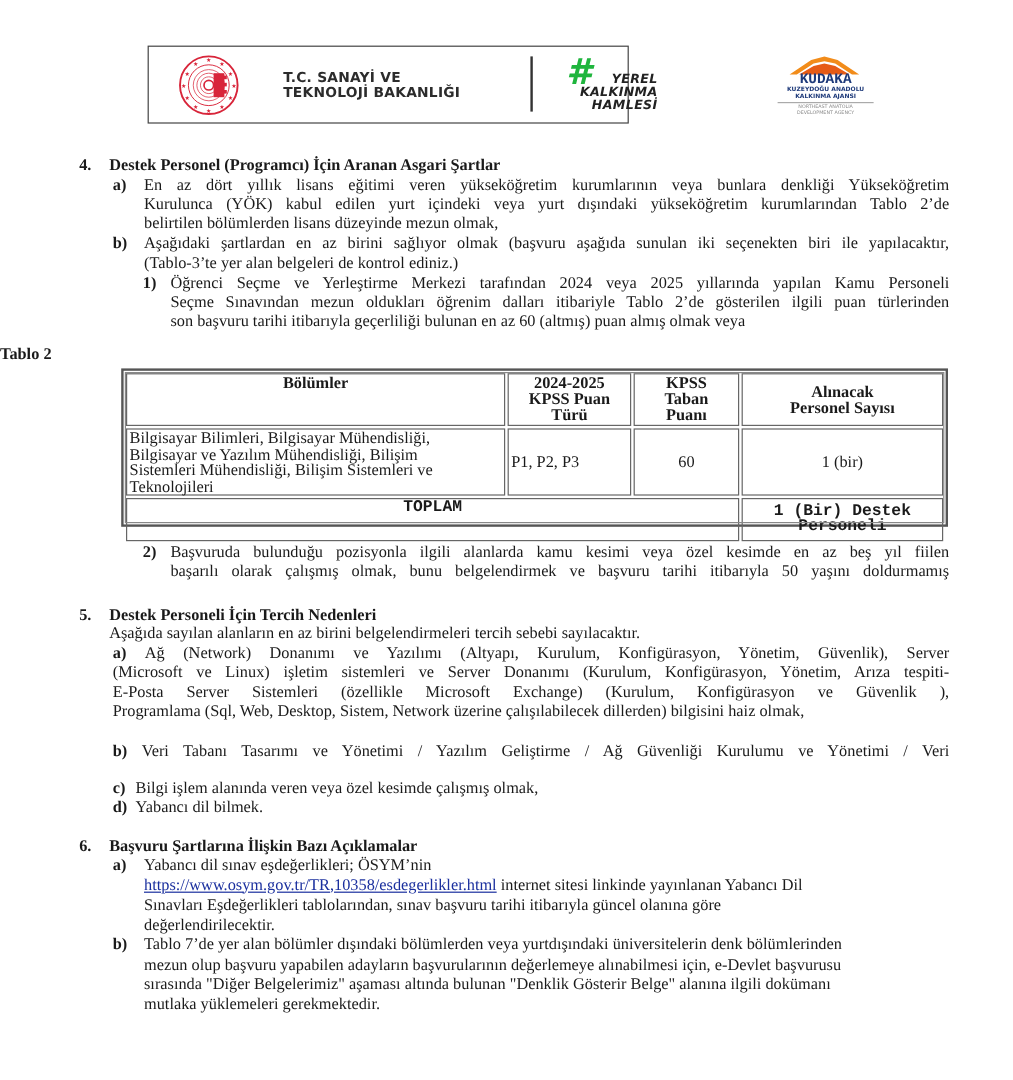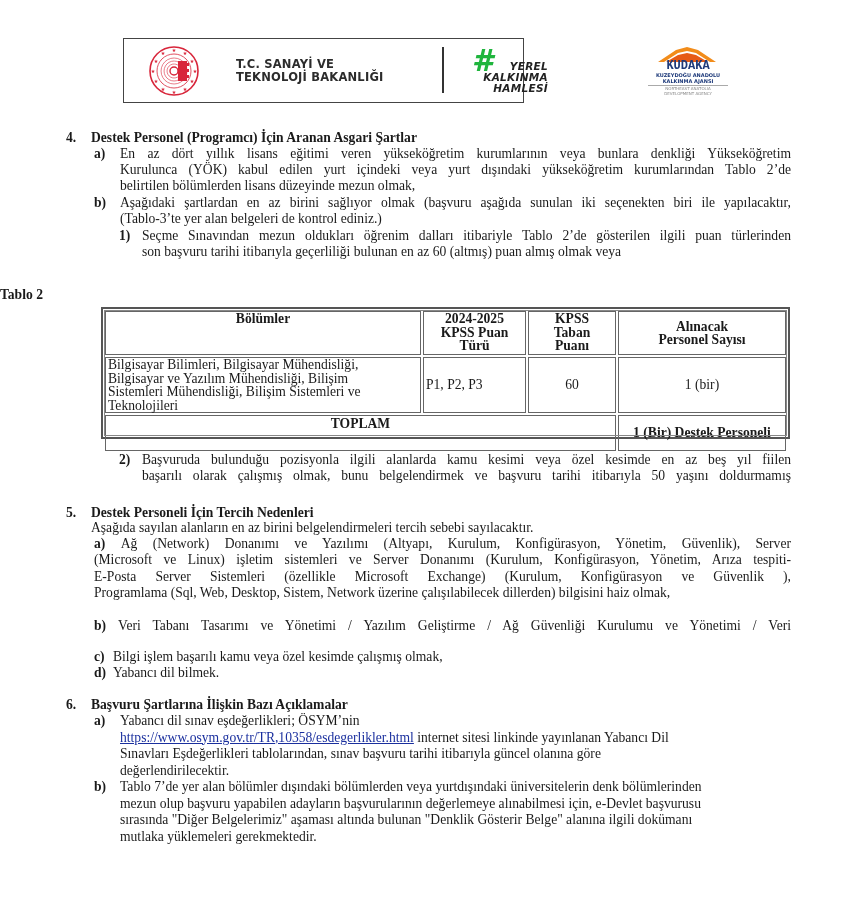--- a/index.html
+++ b/index.html
@@ -113,20 +113,21 @@
 </div>
 
 <div class="lbl" style="left:94px; top:195px;">b)</div>
 <div class="para" style="left:120px; top:195px; width:671px;">
   <span class="just-line">Aşağıdaki şartlardan en az birini sağlıyor olmak (başvuru aşağıda sunulan iki seçenekten biri ile yapılacaktır,</span>
   <span style="display:block">(Tablo-3’te yer alan belgeleri de kontrol ediniz.)</span>
 </div>
 
 <div class="lbl" style="left:119px; top:228px;">1)</div>
 <div class="para" style="left:142px; top:228px; width:649px;">
+  <span class="just-line">Öğrenci Seçme ve Yerleştirme Merkezi tarafından 2024 veya 2025 yıllarında yapılan Kamu Personeli</span>
   <span class="just-line">Seçme Sınavından mezun oldukları öğrenim dalları itibariyle Tablo 2’de gösterilen ilgili puan türlerinden</span>
   <span style="display:block">son başvuru tarihi itibarıyla geçerliliği bulunan en az 60 (altmış) puan almış olmak veya</span>
 </div>
 
 <div class="table-caption">Tablo 2</div>
 <div class="data-table">
   <table>
     <colgroup>
       <col style="width:316px">
       <col style="width:103px">
@@ -157,21 +158,21 @@
       <td class="c-left">
         <div>Bilgisayar Bilimleri, Bilgisayar Mühendisliği,</div>
         <div>Bilgisayar ve Yazılım Mühendisliği, Bilişim</div>
         <div>Sistemleri Mühendisliği, Bilişim Sistemleri ve</div>
         <div>Teknolojileri</div>
       </td>
       <td style="vertical-align:middle;">P1, P2, P3</td>
       <td class="c-center">60</td>
       <td class="c-center">1 (bir)</td>
     </tr>
-    <tr style="height:36px;">
+    <tr style="height:36px;font-family:Liberation Mono, monospace;">
       <th colspan="3" style="vertical-align:top; padding-top:1px;">TOPLAM</th>
       <th class="c-center">1 (Bir) Destek Personeli</th>
     </tr>
   </tbody>
     </table>
 </div>
 
 <div class="lbl" style="left:119px; top:452px;">2)</div>
 <div class="para" style="left:142px; top:452px; width:649px;">
   <span class="just-line">Başvuruda bulunduğu pozisyonla ilgili alanlarda kamu kesimi veya özel kesimde en az beş yıl fiilen</span>
@@ -189,21 +190,21 @@
   <span class="just-line">E-Posta Server Sistemleri (özellikle Microsoft Exchange) (Kurulum, Konfigürasyon ve Güvenlik ),</span>
   <span style="display:block">Programlama (Sql, Web, Desktop, Sistem, Network üzerine çalışılabilecek dillerden) bilgisini haiz olmak,</span>
 </div>
 
 <div class="lbl" style="left:94px; top:618px;">b)</div>
 <div class="para" style="left:94px; top:618px; width:697px;">
   <span class="just-line"><span style="visibility:hidden" class="b">b) </span><span>Veri Tabanı Tasarımı ve Yönetimi / Yazılım Geliştirme / Ağ Güvenliği Kurulumu ve Yönetimi / Veri</span></span>
 </div>
 
 <div class="lbl" style="left:94px; top:649px;">c)</div>
-<div class="para left" style="left:113px; top:649px; width:680px;">Bilgi işlem başarılı kamu veya özel kesimde çalışmış olmak,</div>
+<div class="para left" style="left:113px; top:649px; width:680px;">Bilgi işlem alanında veren veya özel kesimde çalışmış olmak,</div>
 
 <div class="lbl" style="left:94px; top:665px;">d)</div>
 <div class="para left" style="left:113px; top:665px; width:680px;">Yabancı dil bilmek.</div>
 
 <div class="sec-num" style="left:66px; top:697px;">6.</div>
 <div class="sec-title" style="left:91px; top:697px;">Başvuru Şartlarına İlişkin Bazı Açıklamalar</div>
 
 <div class="lbl" style="left:94px; top:713px;">a)</div>
 <div class="para left" style="left:120px; top:713px; width:675px; line-height:16.5px;">
   <div>Yabancı dil sınav eşdeğerlikleri; ÖSYM’nin</div>

